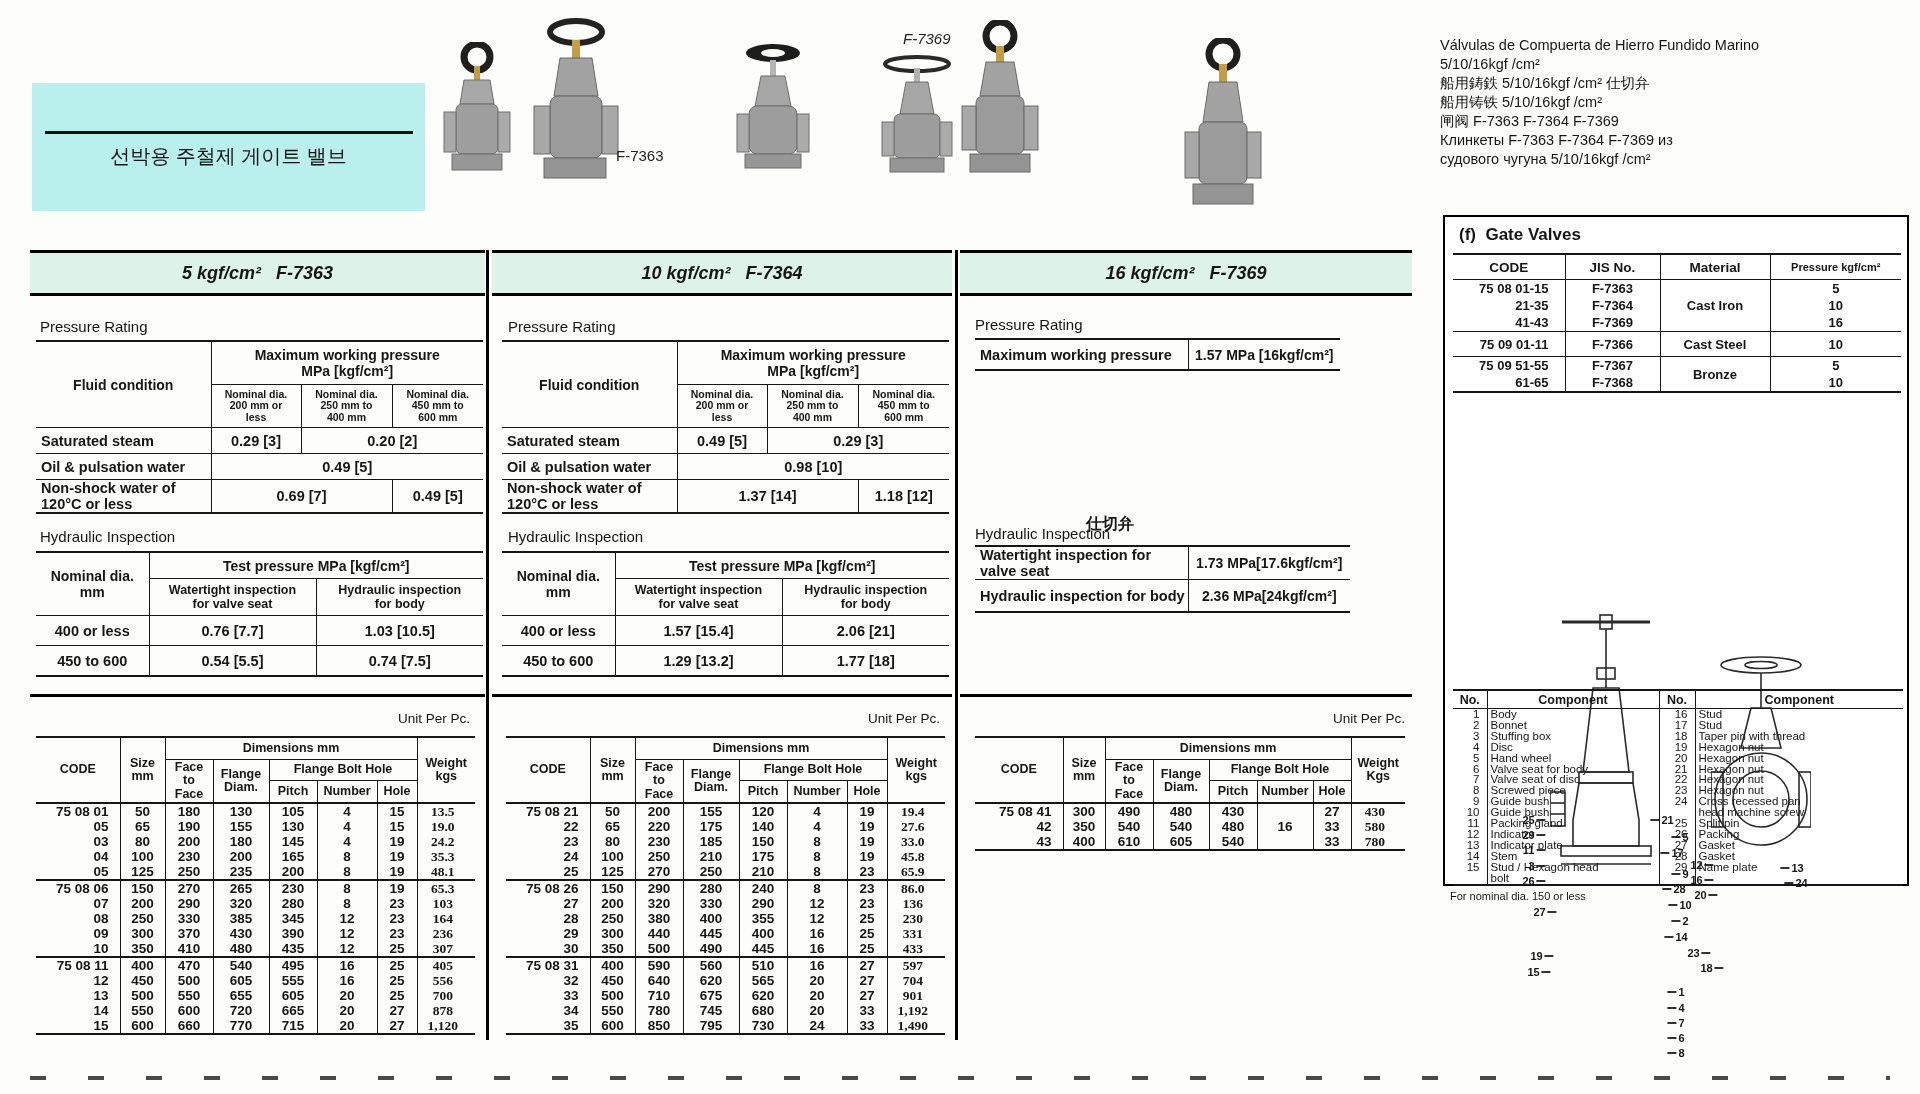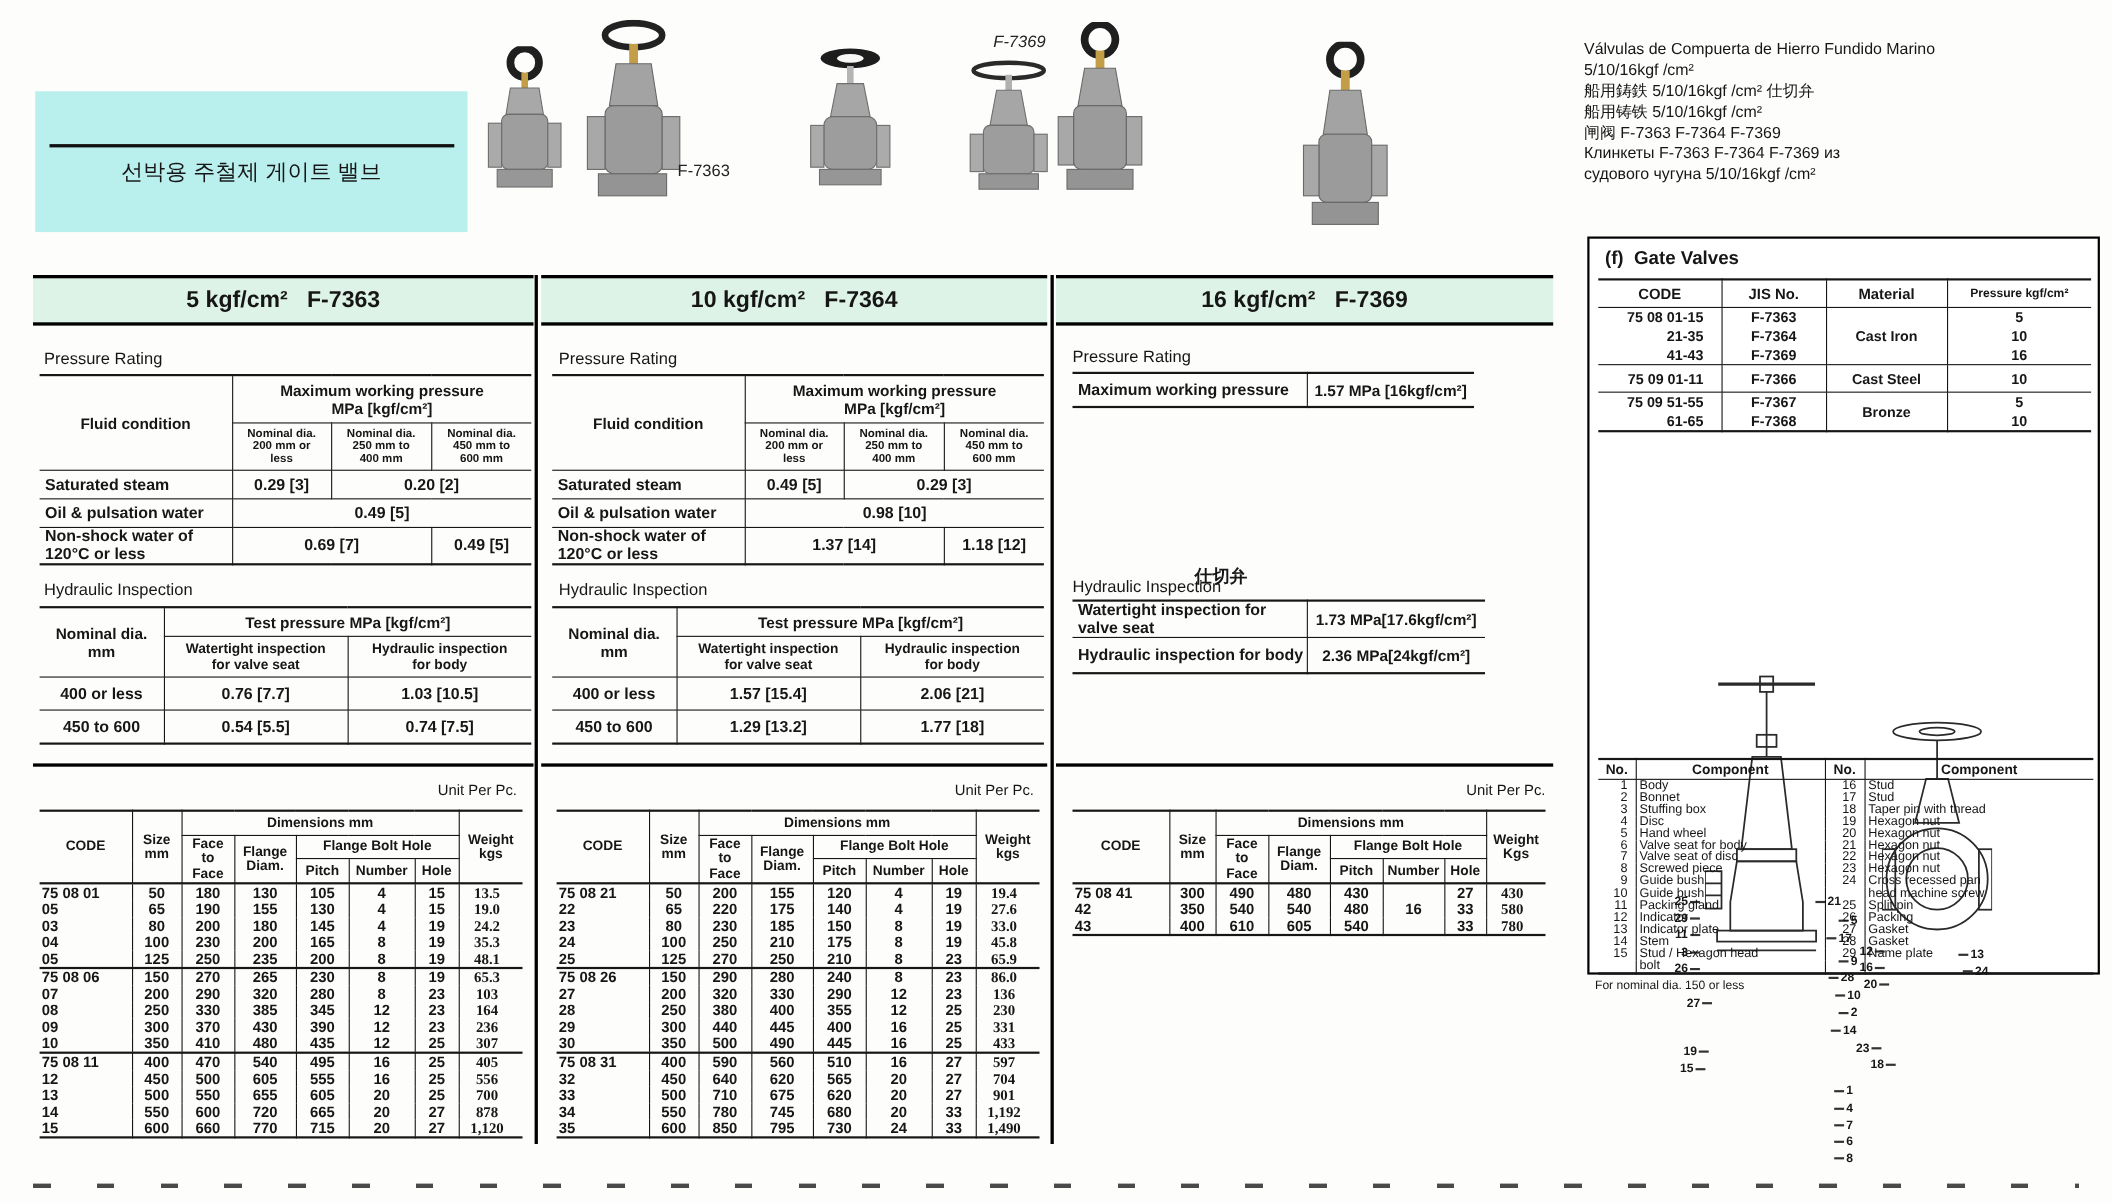--- a/index.html
+++ b/index.html
@@ -13,21 +13,21 @@
   .title-rule{width:368px;height:3px;background:#111;margin:7px 0 9px 0;}
   .sub-title{font-size:20px;font-weight:400;}
   
   .langs{left:1440px;top:36px;width:420px;font-size:14.5px;line-height:19px;}
   .langs div{white-space:pre;}
   
   .pholbl{font-size:15px;color:#222;}
   
   .bar{top:250px;height:40px;background:#def3e7;border-top:3px solid #000;border-bottom:3px solid #000;
        display:flex;align-items:center;justify-content:center;}
-  .bar span{font-size:21px;font-weight:700;white-space:pre;}
+  .bar span{font-size:18px;font-weight:700;font-style:italic;white-space:pre;}
   .vdiv{width:3px;background:#000;top:250px;height:790px;}
   .hdiv{height:3px;background:#000;top:694px;}
   .seclabel{font-size:15px;}
   .unitlbl{font-size:13.5px;text-align:right;width:140px;}
   
   table.tbl{border-collapse:collapse;table-layout:fixed;border-top:2px solid #161616;border-bottom:2px solid #161616;}
   .tbl th,.tbl td{border:1px solid #161616;padding:0 2px;white-space:pre-line;text-align:center;
       vertical-align:middle;font-weight:700;}
   .tbl tr>*:first-child{border-left:0;} .tbl tr>*:last-child{border-right:0;}
   .tbl .lft{text-align:left;padding-left:5px;font-size:14.5px;}
@@ -45,21 +45,21 @@
   .c3p td{height:29px;font-size:14px;}
   .c3h td{height:31px;font-size:14px;}
   
   .dtab thead th{font-size:12.5px;line-height:13.5px;}
   .dtab thead tr:nth-child(1) th{height:21px;}
   .dtab thead tr:nth-child(2) th{height:20px;}
   .dtab thead tr:nth-child(3) th{height:21px;}
   .dtab td{height:15px;font-size:13.5px;line-height:15px;border-top:0;border-bottom:0;}
   .dtab tbody{border-top:2px solid #161616;}
   .dtab{border-bottom:3px solid #161616;}
-  .dtab td:first-child{text-align:left;padding-right:11px;}
+  .dtab td:first-child{text-align:right;padding-right:11px;}
   .dtab td:last-child{text-align:center;padding-right:9px;font-family:Liberation Serif, serif;}
   
   .panel{left:1443px;top:215px;width:462px;height:667px;border:2px solid #000;background:#fff;}
   .panel-title{font-size:17px;font-weight:700;white-space:pre;}
   .ktab td{font-size:13px;line-height:17px;}
   .ktab th{height:24px;font-size:13.5px;}
   .ktab .psmall{font-size:11px;}
   .ktab .coderight{text-align:right;padding-right:16px;}
   .ktab tbody{border-top:1px solid #161616;}
   .ktab td{height:24px;}

